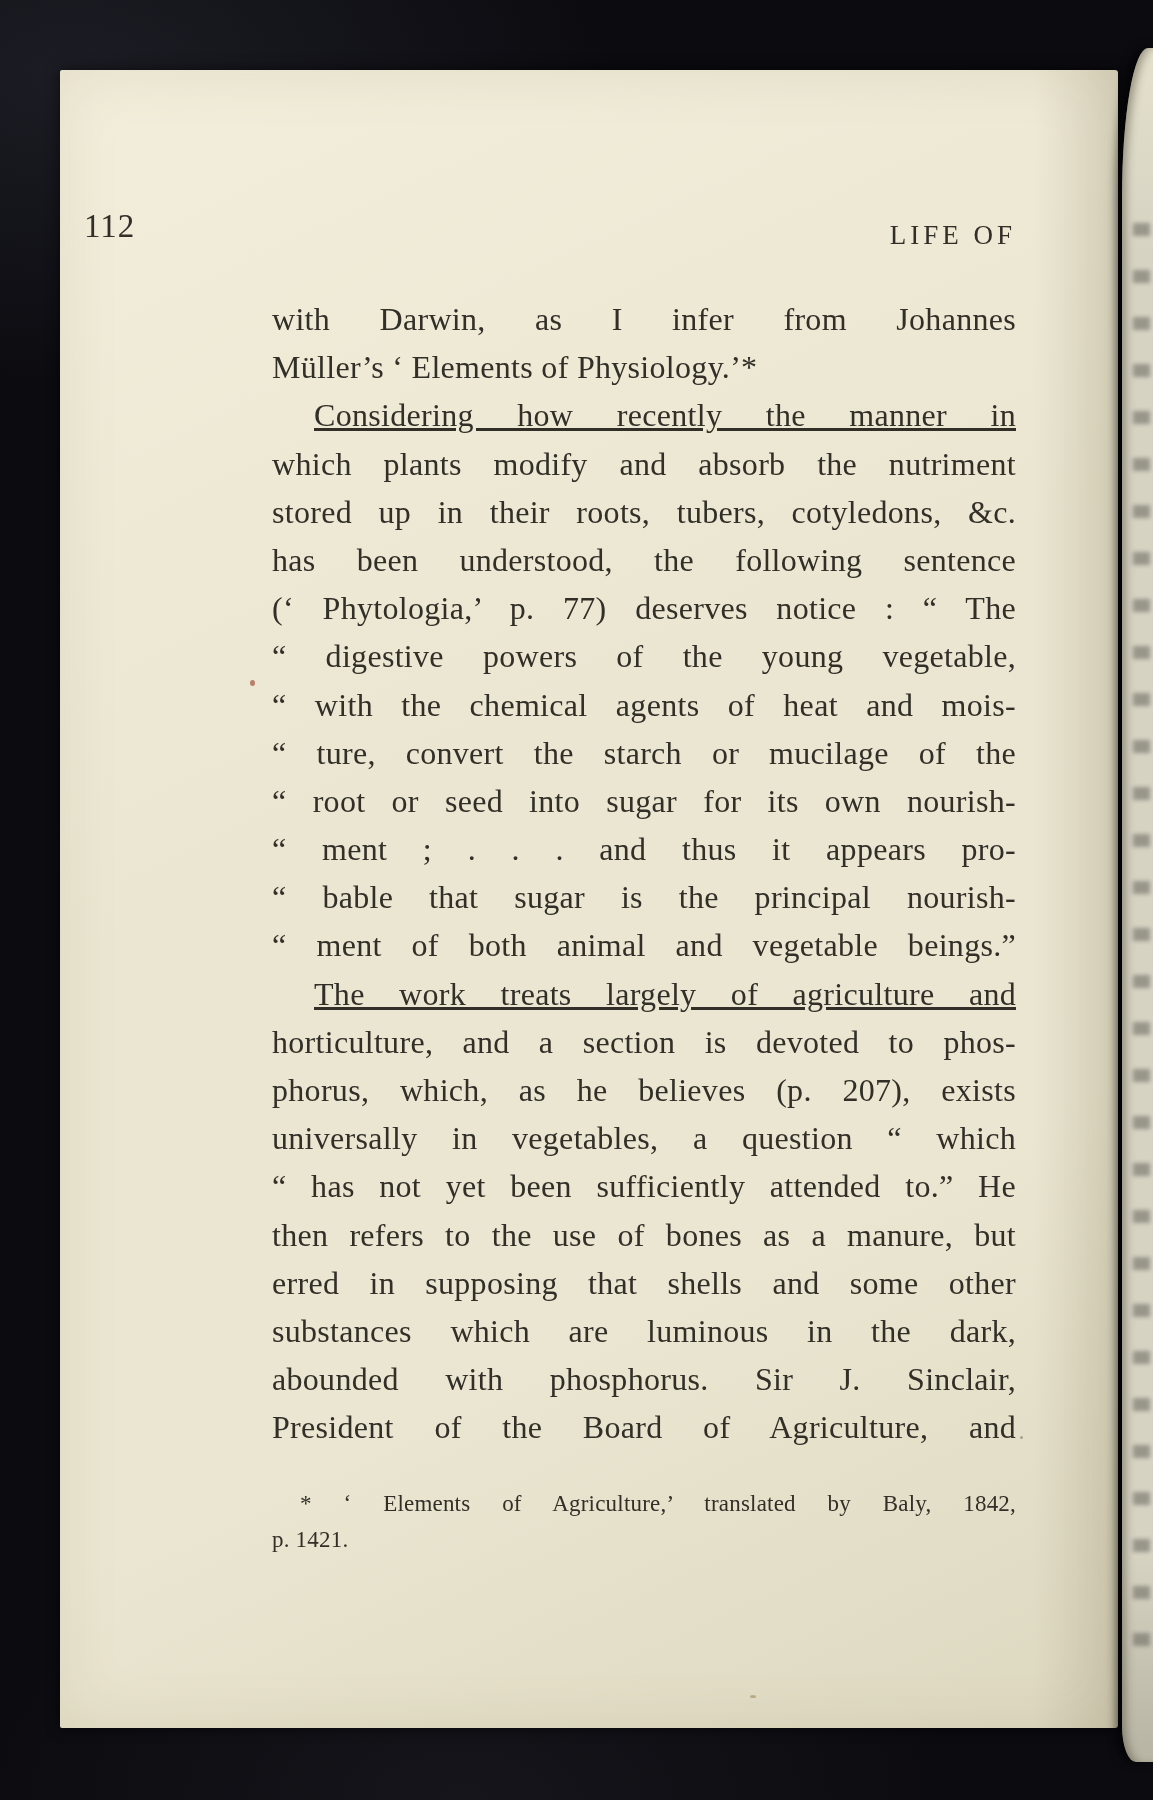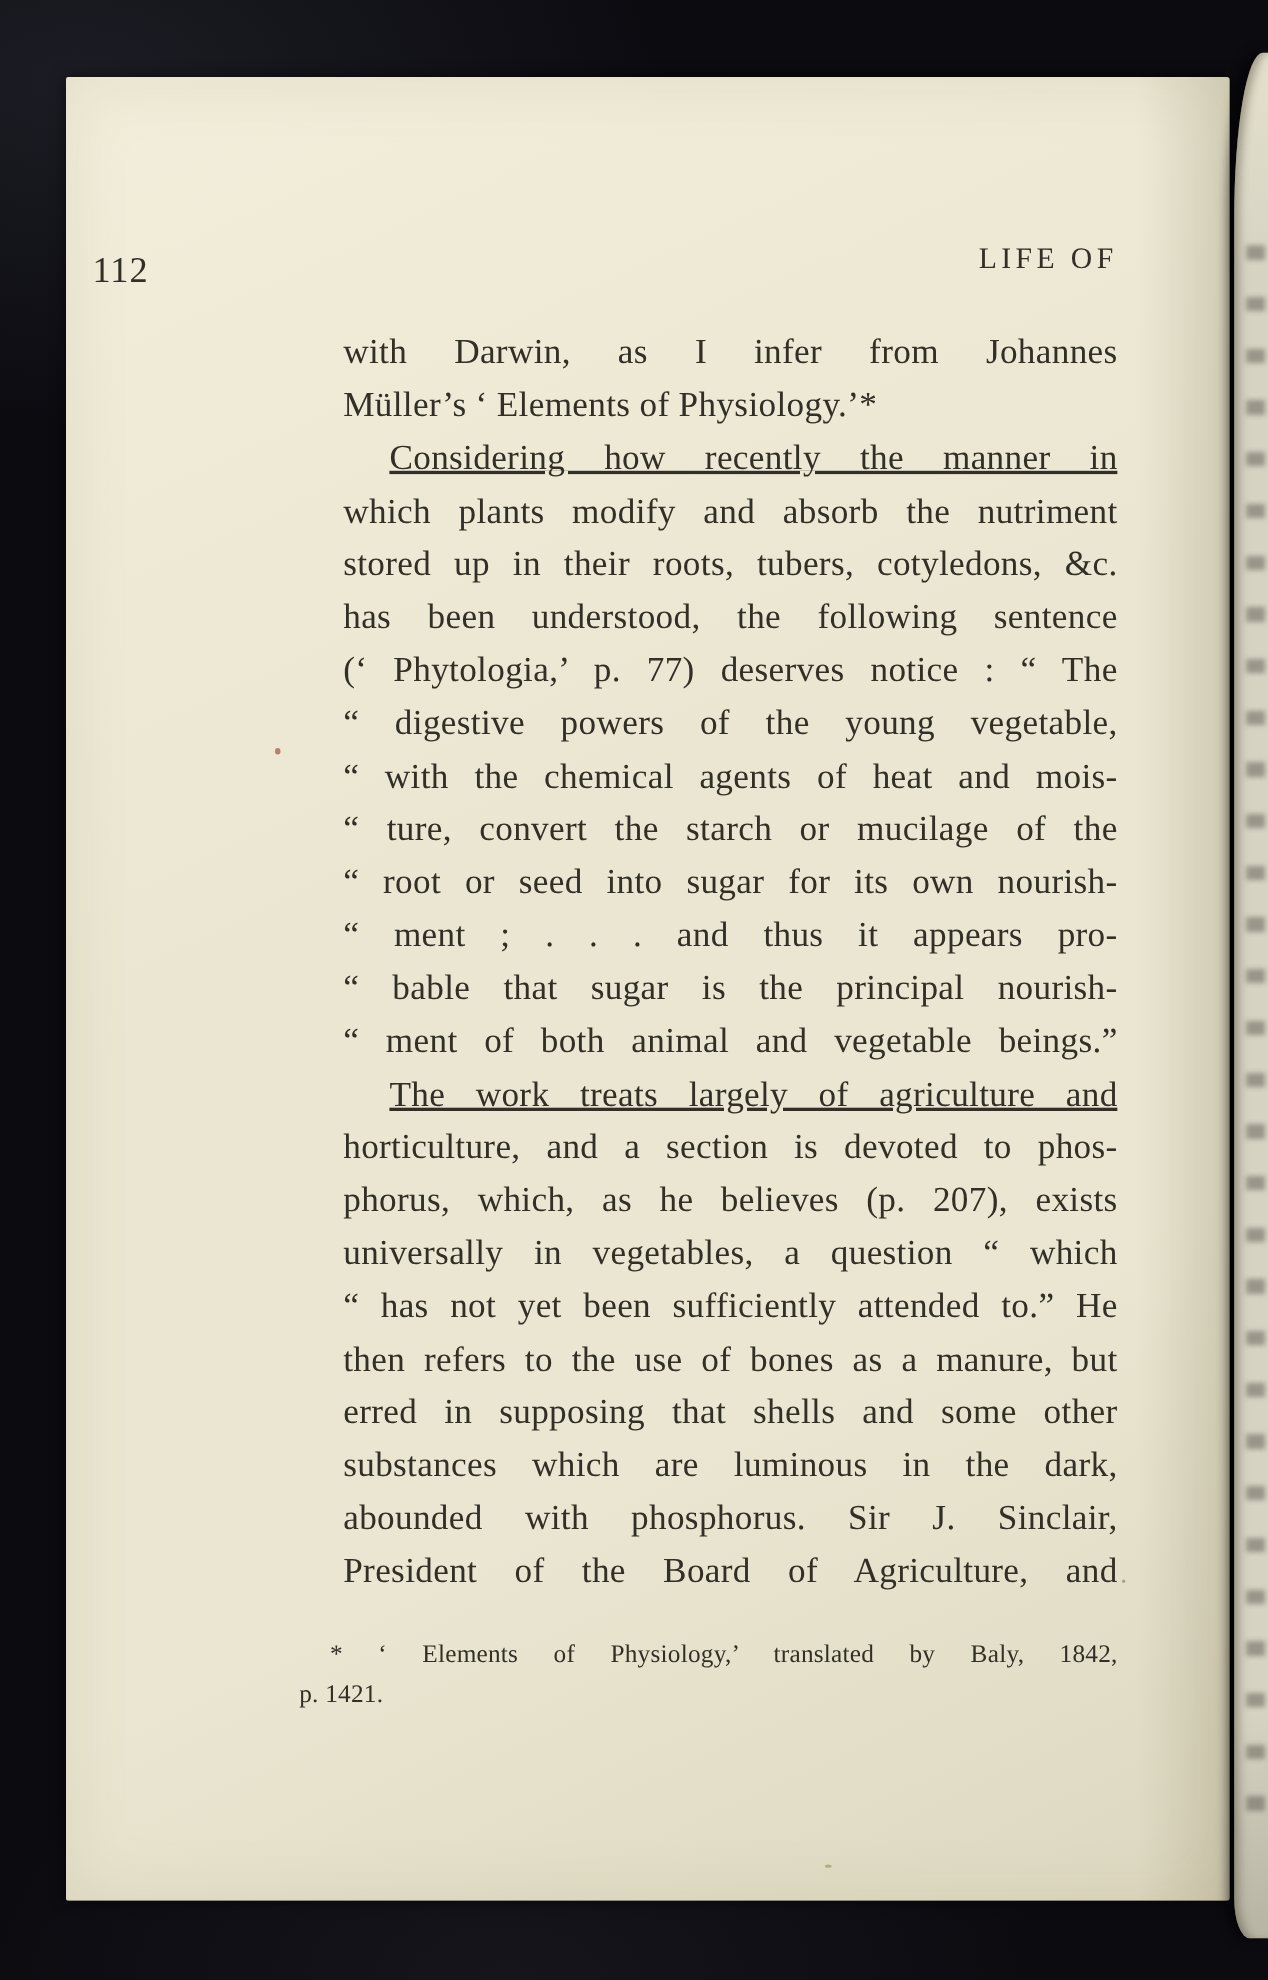--- a/index.html
+++ b/index.html
@@ -23,37 +23,37 @@
   
   .page{
     position:absolute;left:60px;top:70px;width:1058px;height:1658px;
     background:
       linear-gradient(90deg, rgba(0,0,0,0) 92%, rgba(110,100,70,0.18) 100%),
       linear-gradient(155deg, var(--paper_highlight) 0%, var(--paper) 42%, var(--paper) 70%, var(--paper_shadow) 100%);
     box-shadow: inset 0 0 60px rgba(140,125,85,0.14), 0 0 14px rgba(0,0,0,0.6);
     border-radius:2px 3px 3px 2px;
   }
   .page-number{
-    position:absolute;left:24px;top:160px;
+    position:absolute;left:24px;top:140px;
     font-size:33px;line-height:33px;color:var(--ink);letter-spacing:1px;
   }
   .running-title{
     position:absolute;left:212px;top:152px;width:744px;
     text-align:right;font-size:27px;line-height:27px;color:var(--ink);
     letter-spacing:4px;
   }
 
   
   .body-text{
     position:absolute;left:212px;top:225px;width:744px;
     font-size:32px;color:var(--ink);letter-spacing:0.3px;
   }
   .bline{
     height:48.2px;line-height:48.2px;overflow:hidden;
-    text-align:justify;text-align-last:justify;white-space:normal;margin-left:40px;
+    text-align:justify;text-align-last:justify;white-space:normal;
   }
   .bline::after{content:"";display:inline-block;width:100%;height:0;}
   .bline.nojust{text-align:right;text-align-last:left;}
   .bline.nojust::after{content:none;}
   .bline.indent{padding-left:42px;text-decoration:underline;}
 
   
   .footnote{
     position:absolute;left:212px;top:1416px;width:744px;
     font-size:23px;color:var(--ink);letter-spacing:0.2px;
@@ -122,21 +122,21 @@
       <div class="bline">universally in vegetables, a question “ which</div>
       <div class="bline">“ has not yet been sufficiently attended to.” He</div>
       <div class="bline">then refers to the use of bones as a manure, but</div>
       <div class="bline">erred in supposing that shells and some other</div>
       <div class="bline">substances which are luminous in the dark,</div>
       <div class="bline">abounded with phosphorus. Sir J. Sinclair,</div>
       <div class="bline">President of the Board of Agriculture, and</div>
     </div>
 
   <div class="footnote" id="footnote">
-      <div class="fline indent">* ‘ Elements of Physiology,’ translated by Baly, 1842,</div>
+      <div class="fline indent">* ‘ Elements of Agriculture,’ translated by Baly, 1842,</div>
       <div class="fline nojust">p. 1421.</div>
     </div>
 
   <div class="speck s1"></div>
   <div class="speck s2"></div>
   <div class="speck s3"></div>
 </div>
 
 <div class="next-page">
   <div class="ghost-text"></div>

